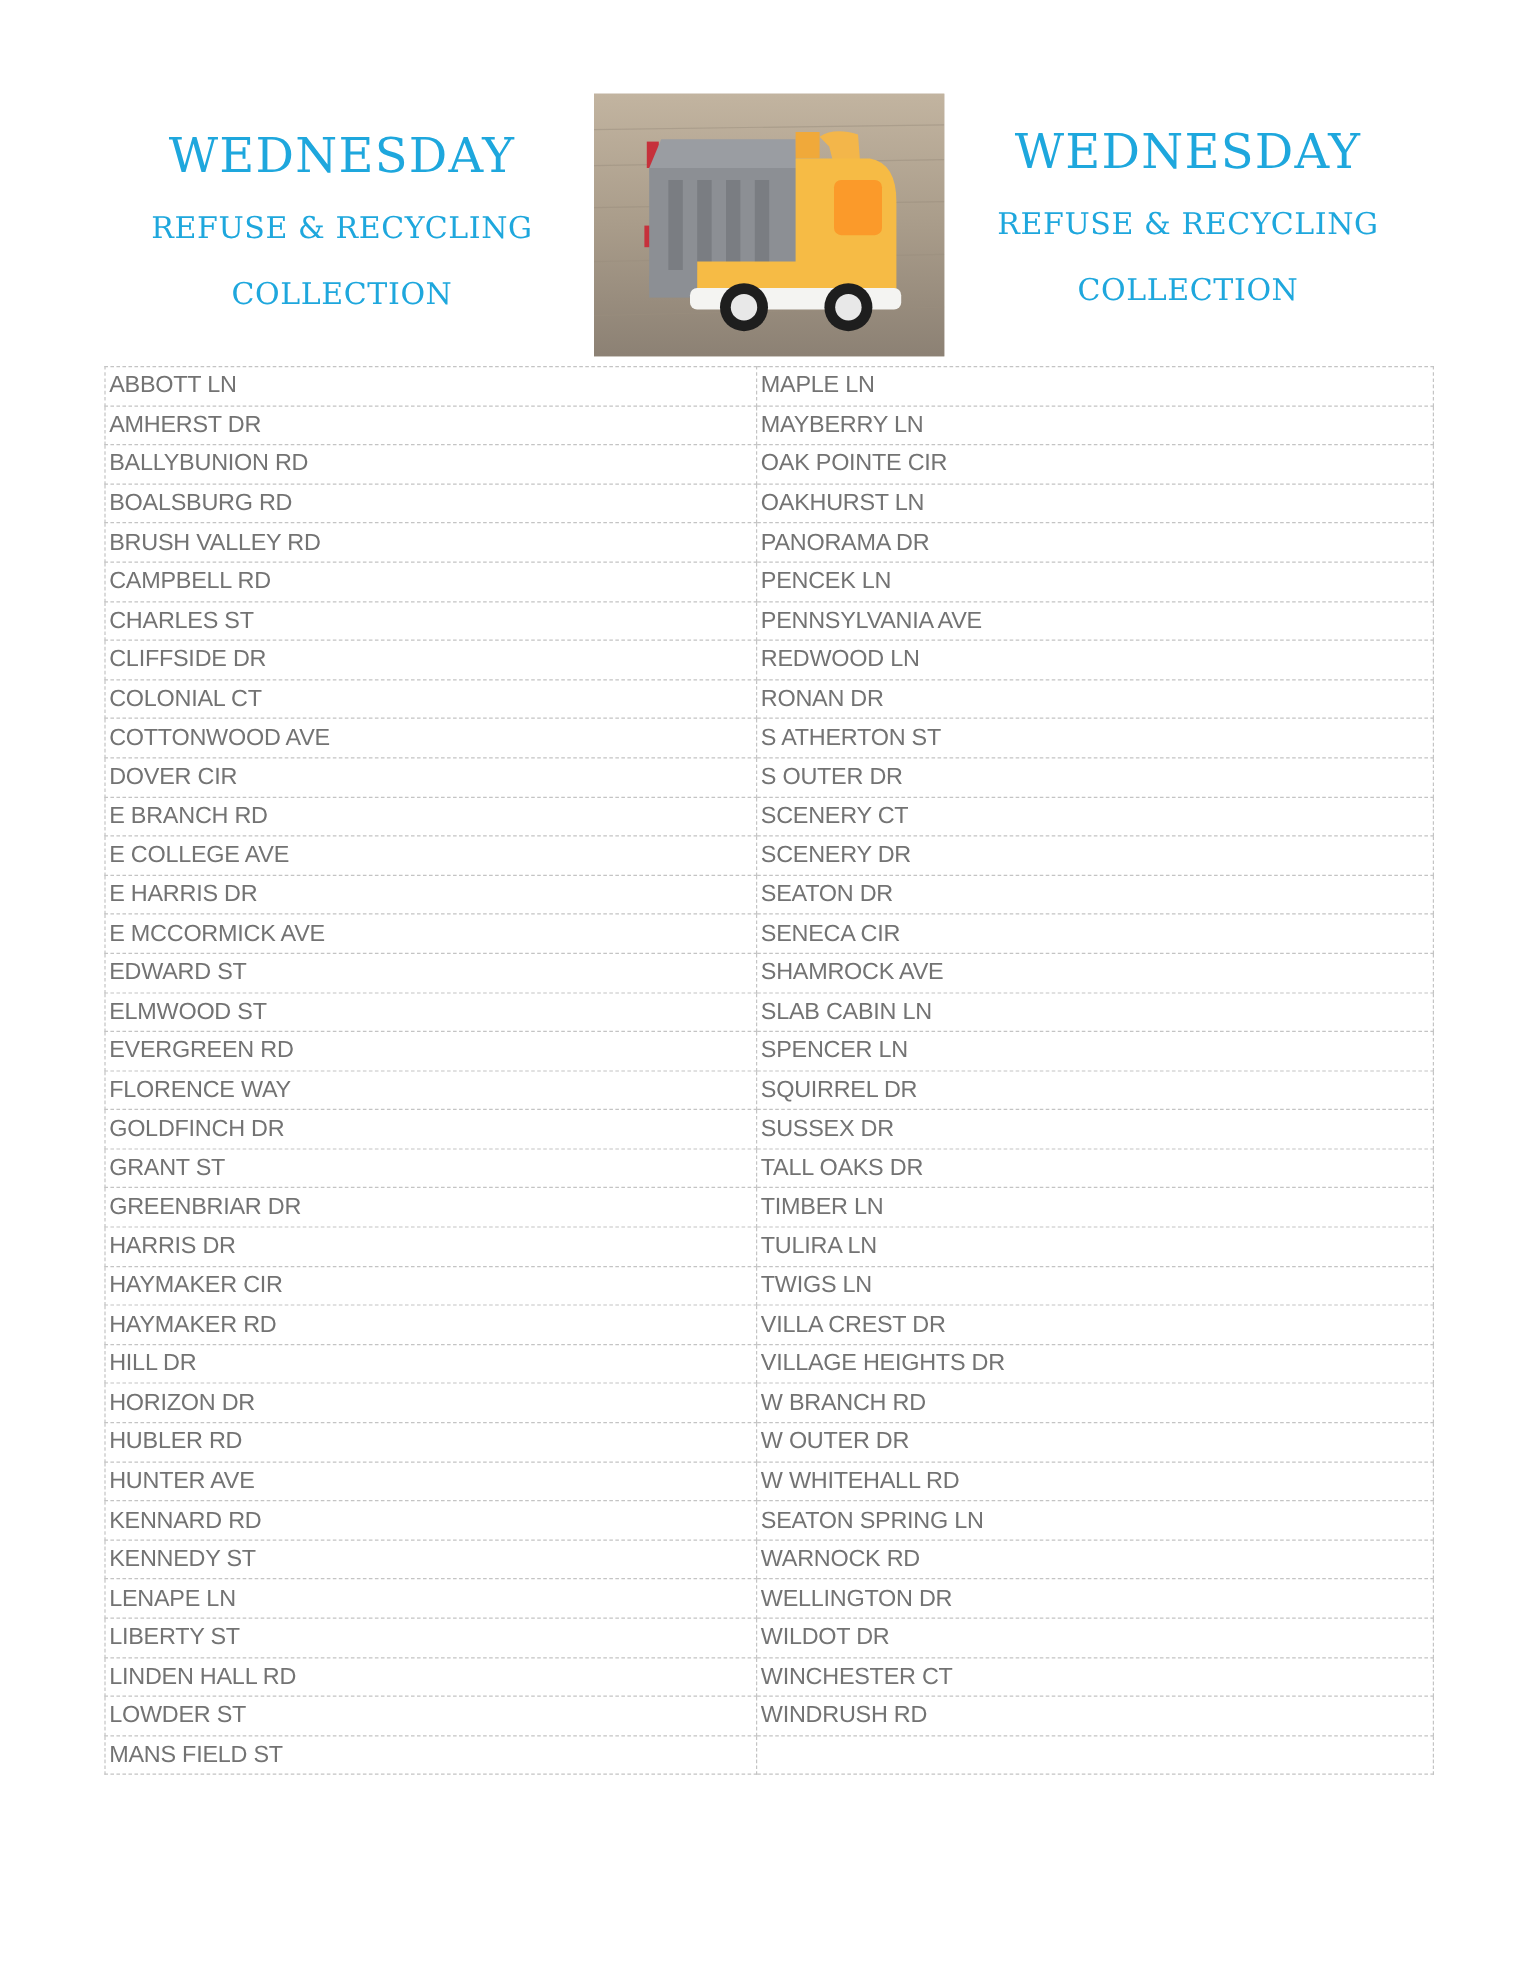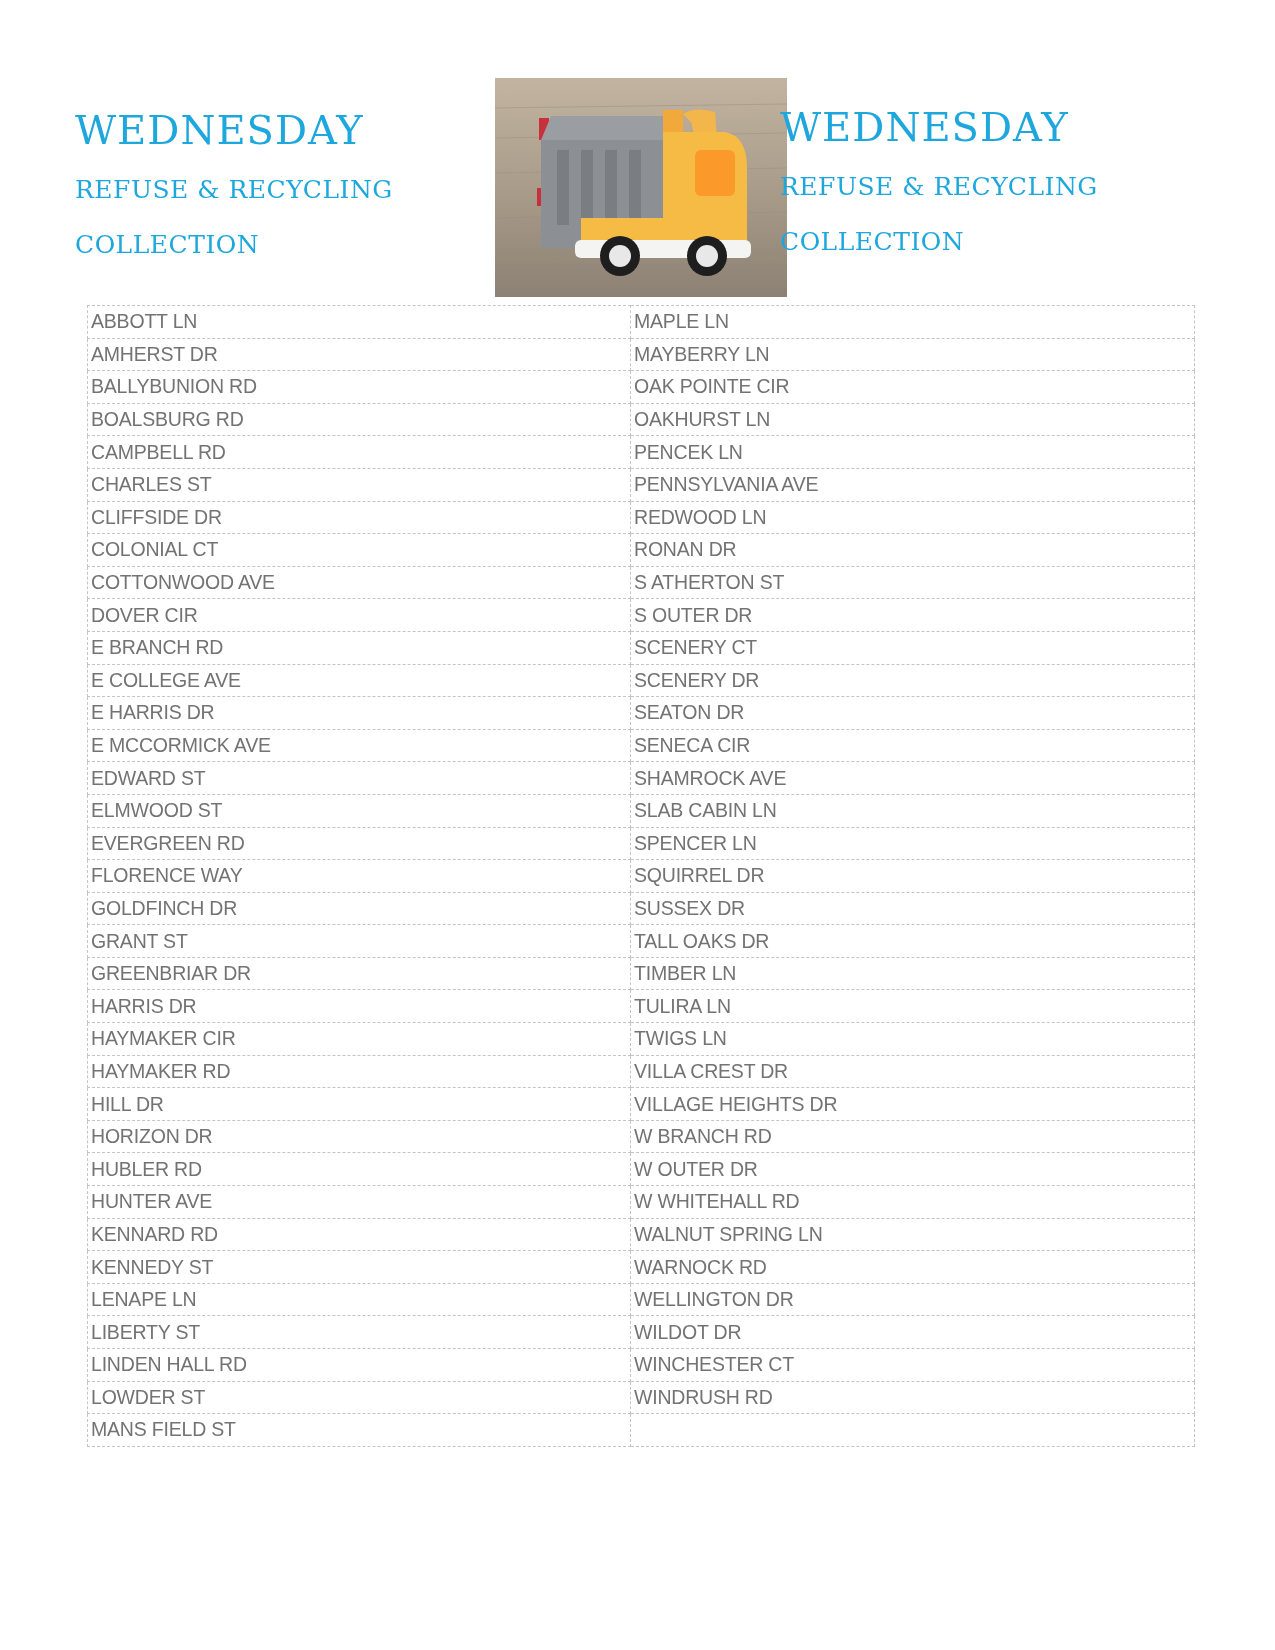--- a/index.html
+++ b/index.html
@@ -2,21 +2,21 @@
 <html><head>
   <meta charset="utf-8">
   <style>
     html, body { margin: 0; padding: 0; background: #ffffff; }
     body { width: 1275px; height: 1650px; position: relative; overflow: hidden; }
 
     .title-block {
       position: absolute;
       top: 100px;
       width: 420px;
-      text-align: left;
+      text-align: center;
       color: #1ea7dd;
       font-family: "DejaVu Serif", "Liberation Serif", serif;
     }
     .title-block.left { left: 75px; }
     .title-block.right { left: 780px; top: 97px; }
     .title-day { font-size: 40px; letter-spacing: 1px; line-height: 60px; height: 62px; }
     .title-sub { font-size: 25px; letter-spacing: 0.5px; line-height: 55px; height: 55px; }
 
     .photo {
       position: absolute;
@@ -123,20 +123,24 @@
       </tr>
       <tr>
         <td>BALLYBUNION RD</td>
         <td>OAK POINTE CIR</td>
       </tr>
       <tr>
         <td>BOALSBURG RD</td>
         <td>OAKHURST LN</td>
       </tr>
       <tr>
+        <td>BRUSH VALLEY RD</td>
+        <td>PANORAMA DR</td>
+      </tr>
+      <tr>
         <td>CAMPBELL RD</td>
         <td>PENCEK LN</td>
       </tr>
       <tr>
         <td>CHARLES ST</td>
         <td>PENNSYLVANIA AVE</td>
       </tr>
       <tr>
         <td>CLIFFSIDE DR</td>
         <td>REDWOOD LN</td>
@@ -220,21 +224,21 @@
       <tr>
         <td>HUBLER RD</td>
         <td>W OUTER DR</td>
       </tr>
       <tr>
         <td>HUNTER AVE</td>
         <td>W WHITEHALL RD</td>
       </tr>
       <tr>
         <td>KENNARD RD</td>
-        <td>WALNUT SPRING LN</td>
+        <td>SEATON SPRING LN</td>
       </tr>
       <tr>
         <td>KENNEDY ST</td>
         <td>WARNOCK RD</td>
       </tr>
       <tr>
         <td>LENAPE LN</td>
         <td>WELLINGTON DR</td>
       </tr>
       <tr>

